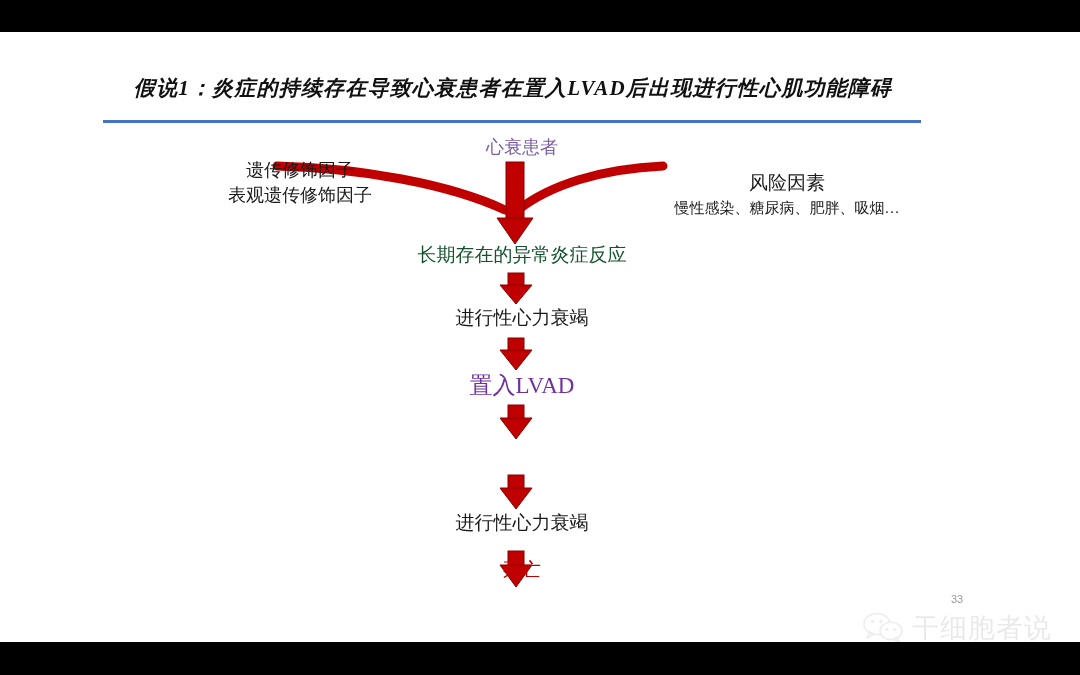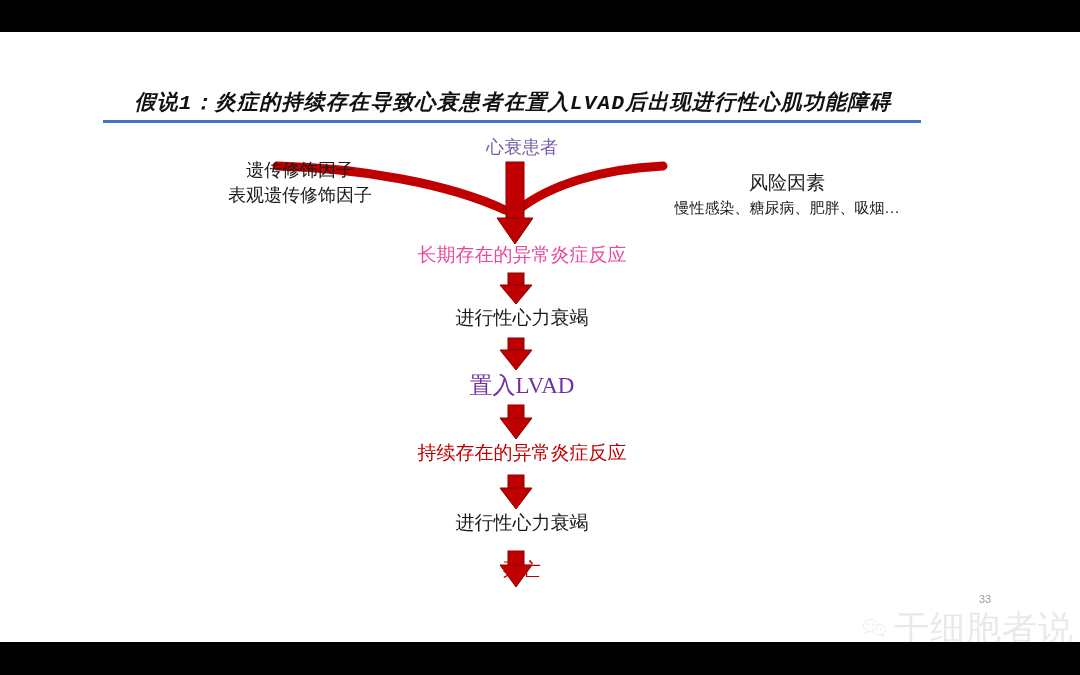--- a/index.html
+++ b/index.html
@@ -40,24 +40,24 @@
     width: 1080px;
     height: 610px;
     background: #ffffff;
     overflow: hidden;
   }
 
   
   #title {
     position: absolute;
     left: 103px;
-    top: 56px;
+    top: 42px;
     width: 820px;
     text-align: center;
-    font-family: Liberation Mono, monospace;
+    font-family: Liberation Serif, serif;
     font-size: 21px;
     font-weight: bold;
     font-style: italic;
     letter-spacing: 1.2px;
     color: #111111;
     white-space: nowrap;
   }
   #title-rule {
     position: absolute;
     left: 103px;
@@ -98,21 +98,21 @@
     left: 662px; top: 165px; width: 250px;
     font-size: 15px;
     color: #1a1a1a;
     line-height: 22px;
     white-space: normal;
   }
 
   #step-1 {
     left: 372px; top: 210px; width: 300px;
     font-size: 19px;
-    color: #ec4899;
+    color: #14532d;
   }
   #step-2 {
     left: 382px; top: 273px; width: 280px;
     font-size: 19px;
     color: #1a1a1a;
   }
   #step-3 {
     left: 402px; top: 338px; width: 240px;
     font-size: 23px;
     color: #7030A0;
@@ -138,21 +138,21 @@
     position: absolute;
     left: 0; top: 0;
     width: 1080px;
     height: 610px;
     pointer-events: none;
   }
 
   
   #page-number {
     position: absolute;
-    left: 955px;
+    left: 927px;
     top: 561px;
     width: 60px;
     text-align: center;
     font-family: "Liberation Sans", sans-serif;
     font-size: 11px;
     color: #9a9a9a;
   }
 
   #watermark {
     position: absolute;
@@ -160,21 +160,21 @@
     top: 572px;
     width: 212px;
     height: 48px;
     display: flex;
     align-items: center;
     gap: 6px;
     opacity: 0.30;
   }
   #watermark .wm-text {
     font-family: Liberation Serif, serif;
-    font-size: 35px;
+    font-size: 27px;
     color: #b9b9b9;
     letter-spacing: 1px;
     white-space: nowrap;
   }
 </style>
 </head>
 <body>
 
 <div id="stage">
 
@@ -217,21 +217,20 @@
       <div>遗传修饰因子</div>
       <div>表观遗传修饰因子</div>
     </div>
 
     <div class="node" id="risk-detail">慢性感染、糖尿病、肥胖、吸烟…</div>
     <div class="node" id="risk-title">风险因素</div>
 
     <div class="node" id="step-1">长期存在的异常炎症反应</div>
     <div class="node" id="step-2">进行性心力衰竭</div>
     <div class="node" id="step-3">置入LVAD</div>
-    <div class="node" id="step-4">持续存在的异常炎症反应</div>
     <div class="node" id="step-5">进行性心力衰竭</div>
     <div class="node" id="step-6">死亡</div>
 
     <div id="page-number">33</div>
 
     <div id="watermark">
       <svg width="44" height="34" viewBox="0 0 44 34">
         <ellipse cx="15" cy="13" rx="13" ry="10.5" fill="none" stroke="#c4c4c4" stroke-width="1.6"></ellipse>
         <path d="M 8 21 L 5 27 L 11.5 23.2 Z" fill="none" stroke="#c4c4c4" stroke-width="1.6" stroke-linejoin="round"></path>
         <circle cx="10.5" cy="10.5" r="1.7" fill="#c4c4c4"></circle>

